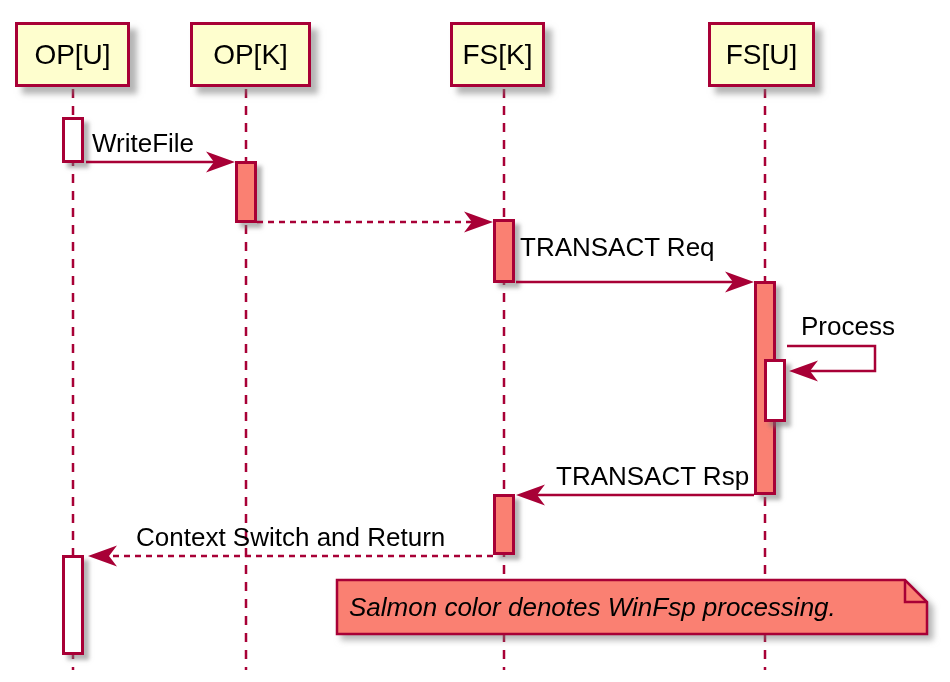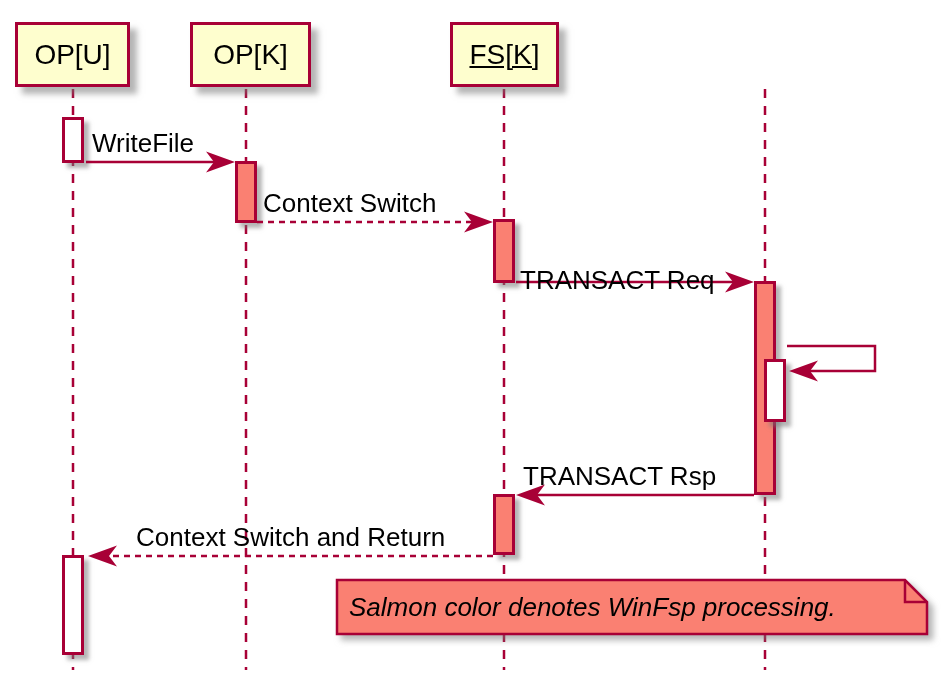--- a/index.html
+++ b/index.html
@@ -73,22 +73,25 @@
     <line class="lifeline" x1="504" y1="72" x2="504" y2="653"></line>
     <line class="lifeline" x1="765" y1="72" x2="765" y2="653"></line>
   </svg>
 
   <div class="participant" style="left:15px;top:5px;width:115px;height:65px;">
     <span>OP[U]</span>
   </div>
   <div class="participant" style="left:190px;top:5px;width:121px;height:65px;">
     <span>OP[K]</span>
   </div>
-  <div class="participant" style="left:450px;top:5px;width:109px;height:65px;text-decoration:underline;">
+  <div class="participant" style="left:450px;top:5px;width:95px;height:65px;">
     <span>FS[K]</span>
+  </div>
+  <div class="participant" style="left:708px;top:5px;width:107px;height:65px;">
+    <span>FS[U]</span>
   </div>
 
   <div class="activation white" style="left:62px;top:100px;height:46px;"></div>
   <div class="activation salmon" style="left:235px;top:144px;height:62px;"></div>
   <div class="activation salmon" style="left:493px;top:202px;height:64px;"></div>
   <div class="activation salmon" style="left:754px;top:264px;height:214px;"></div>
   <div class="activation white" style="left:764px;top:342px;height:63px;"></div>
   <div class="activation salmon" style="left:493px;top:477px;height:61px;"></div>
   <div class="activation white" style="left:62px;top:538px;height:100px;"></div>
 
@@ -112,20 +115,20 @@
     <line class="msg-line dashed" x1="493" y1="539" x2="95" y2="539"></line>
     <path class="arrowhead" d="M88,539 L117,528.5 L109,539 L117,549.5 Z"></path>
 
     <g class="note-group">
       <path class="note-shape" d="M337,563 L905,563 L927,585 L927,617 L337,617 Z"></path>
       <path class="note-fold" d="M905,563 L905,585 L927,585"></path>
     </g>
   </svg>
 
   <div class="msg-label" style="left:92px;top:111px;text-align:right;">WriteFile</div>
-  <div class="msg-label" style="left:263px;top:171px;">Context Switch</div>
-  <div class="msg-label" style="left:520px;top:248px;">TRANSACT Req</div>
-  <div class="msg-label" style="left:523px;top:444px;">TRANSACT Rsp</div>
+  <div class="msg-label" style="left:520px;top:215px;">TRANSACT Req</div>
+  <div class="msg-label" style="left:801px;top:294px;">Process</div>
+  <div class="msg-label" style="left:556px;top:444px;">TRANSACT Rsp</div>
   <div class="msg-label" style="left:136px;top:505px;">Context Switch and Return</div>
 
   <div class="note-text" style="left:349px;top:575px;">Salmon color denotes WinFsp processing.</div>
 
 </div>
 
 </body></html>

